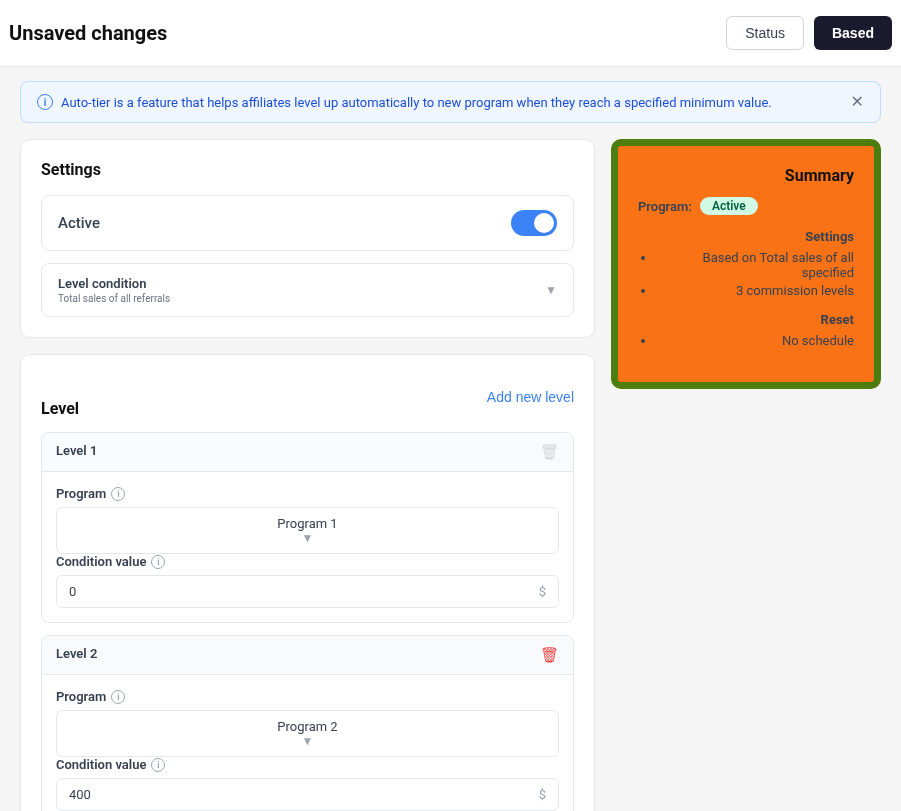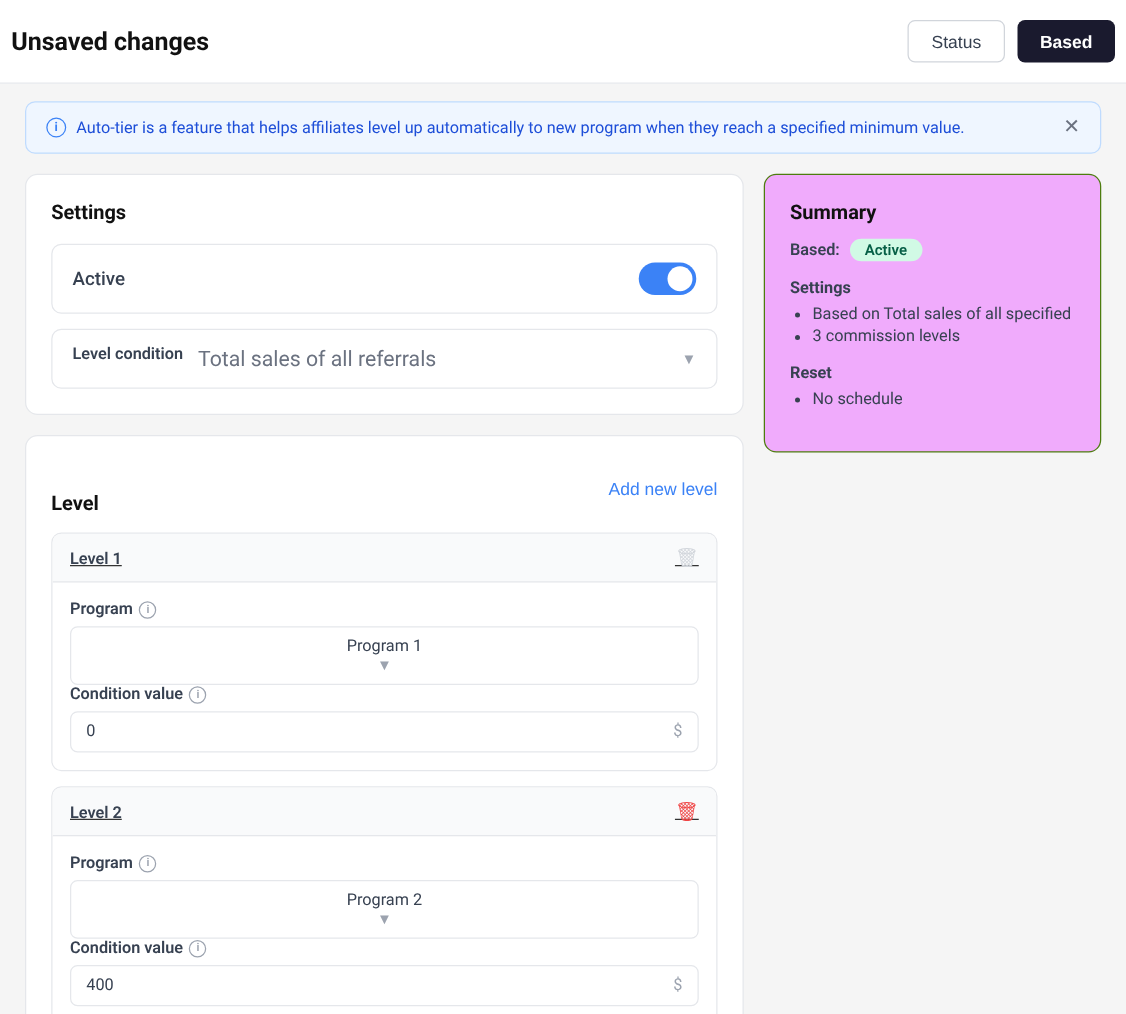--- a/index.html
+++ b/index.html
@@ -175,34 +175,33 @@
       border-radius: 8px;
       padding: 12px 16px;
       display: flex;
       align-items: center;
       justify-content: space-between;
       cursor: pointer;
     }
 
     .dropdown-row-content {
       display: flex;
-      flex-direction: row;
+      flex-direction: column;
     }
 
     .dropdown-label {
       font-size: 13px;
       font-weight: 600;
       color: #374151;
     }
 
     .dropdown-value {
-      font-size: 17px;
+      font-size: 10px;
       color: #6b7280;
       margin-top: 2px;
-      margin-left: 12px;
     }
 
     .chevron-down {
       color: #9ca3af;
       font-size: 12px;
     }
 
     
     .level-header {
       display: flex;
@@ -229,26 +228,25 @@
 
     .level-card {
       border: 1px solid #e5e7eb;
       border-radius: 8px;
       margin-bottom: 12px;
       overflow: hidden;
     }
 
     .level-card-header {
       display: flex;
-      align-items: flex-end;
+      align-items: flex-start;
       justify-content: space-between;
       padding: 10px 14px;
       background: #f9fafb;
       border-bottom: 1px solid #e5e7eb;
-      text-decoration: underline;
     }
 
     .level-card-title {
       font-size: 13px;
       font-weight: 600;
       color: #374151;
     }
 
     .delete-icon {
       cursor: pointer;
@@ -323,24 +321,25 @@
       color: #374151;
     }
 
     .field-currency {
       font-size: 13px;
       color: #9ca3af;
     }
 
     
     .summary-card {
-      background: #f0abfc;
+      background: #f97316;
       border-radius: 10px;
-      border: 1px solid #4d7c0f;
+      border: 7px solid #4d7c0f;
       padding: 20px;
+      text-align: right;
     }
 
     .summary-title {
       font-size: 16px;
       font-weight: 700;
       color: #111;
       margin-bottom: 12px;
     }
 
     .summary-status-row {
@@ -500,21 +499,21 @@
         </div>
     </div>
 
   </div>
 
   <div class="right-panel">
     <div class="summary-card">
       <div class="summary-title">Summary</div>
 
       <div class="summary-status-row">
-        <span class="summary-status-label">Based:</span>
+        <span class="summary-status-label">Program:</span>
         <span class="status-badge">Active</span>
       </div>
 
       <div class="summary-section-title">Settings</div>
       <ul class="summary-list" id="summary-settings-list">
           <li>Based on Total sales of all specified</li>
           <li>3 commission levels</li>
         </ul>
 
       <div class="summary-reset-title">Reset</div>

